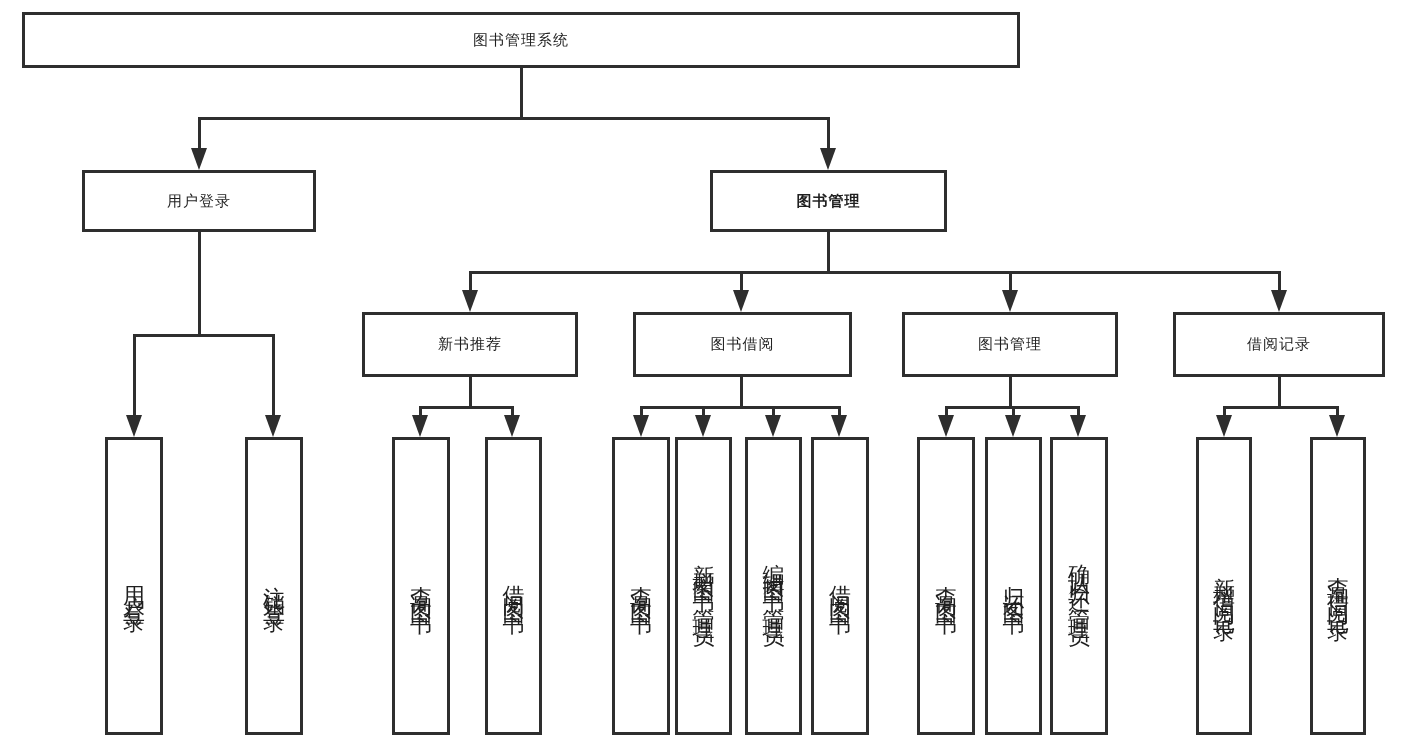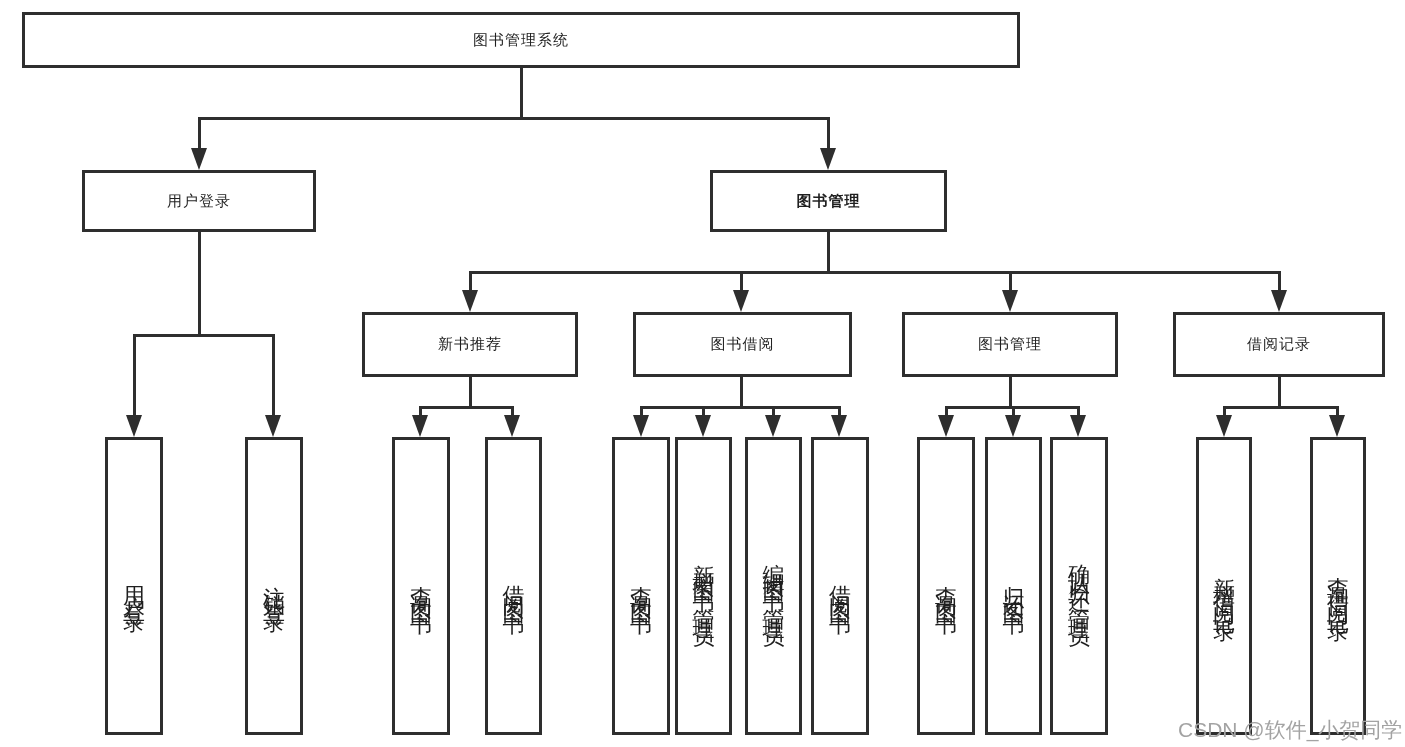--- a/index.html
+++ b/index.html
@@ -137,15 +137,14 @@
   <div class="box vbox leaf" id="l-bb-edit">编辑图书（管理员）</div>
   <div class="box vbox leaf" id="l-bb-borrow">借阅图书</div>
 
   <div class="box vbox leaf" id="l-cb-query">查询图书</div>
   <div class="box vbox leaf" id="l-cb-return">归还图书</div>
   <div class="box vbox leaf" id="l-cb-confirm">确认归还（管理员）</div>
 
   <div class="box vbox leaf" id="l-br-add">新增借阅记录</div>
   <div class="box vbox leaf" id="l-br-query">查询借阅记录</div>
 
-  <div id="watermark">CSDN @软件_小贺同学</div>
 
 </div>
 
 </body></html>

